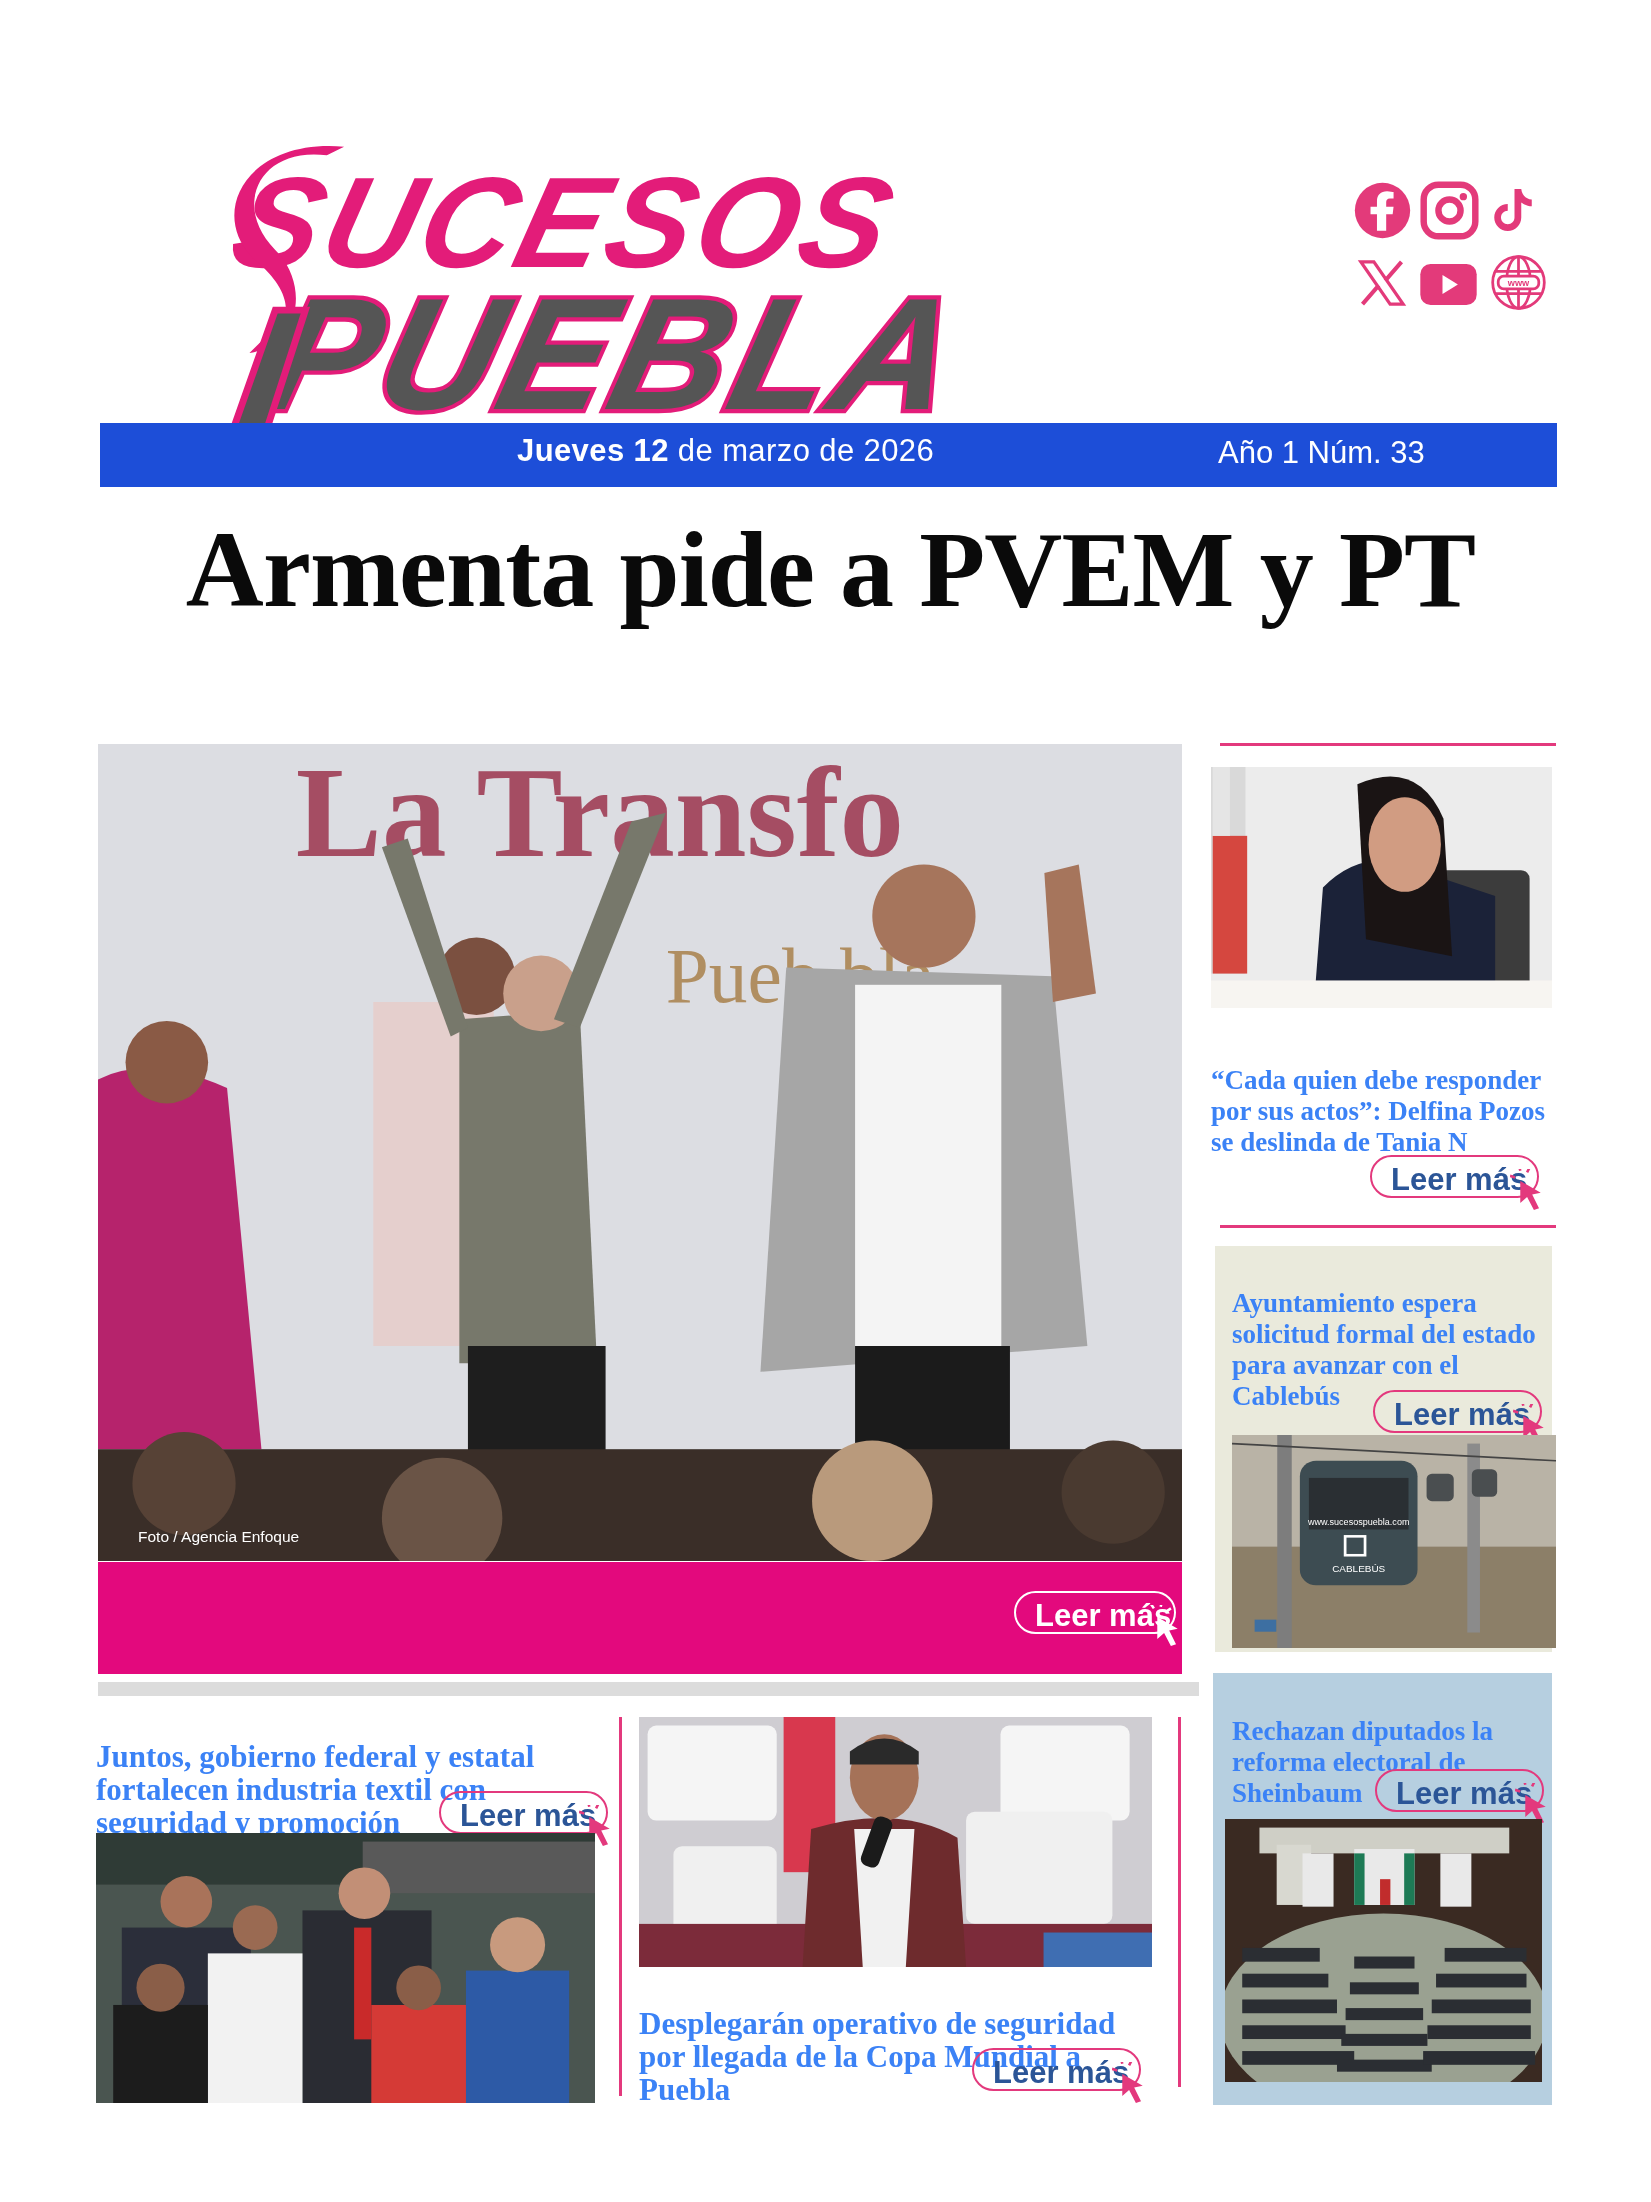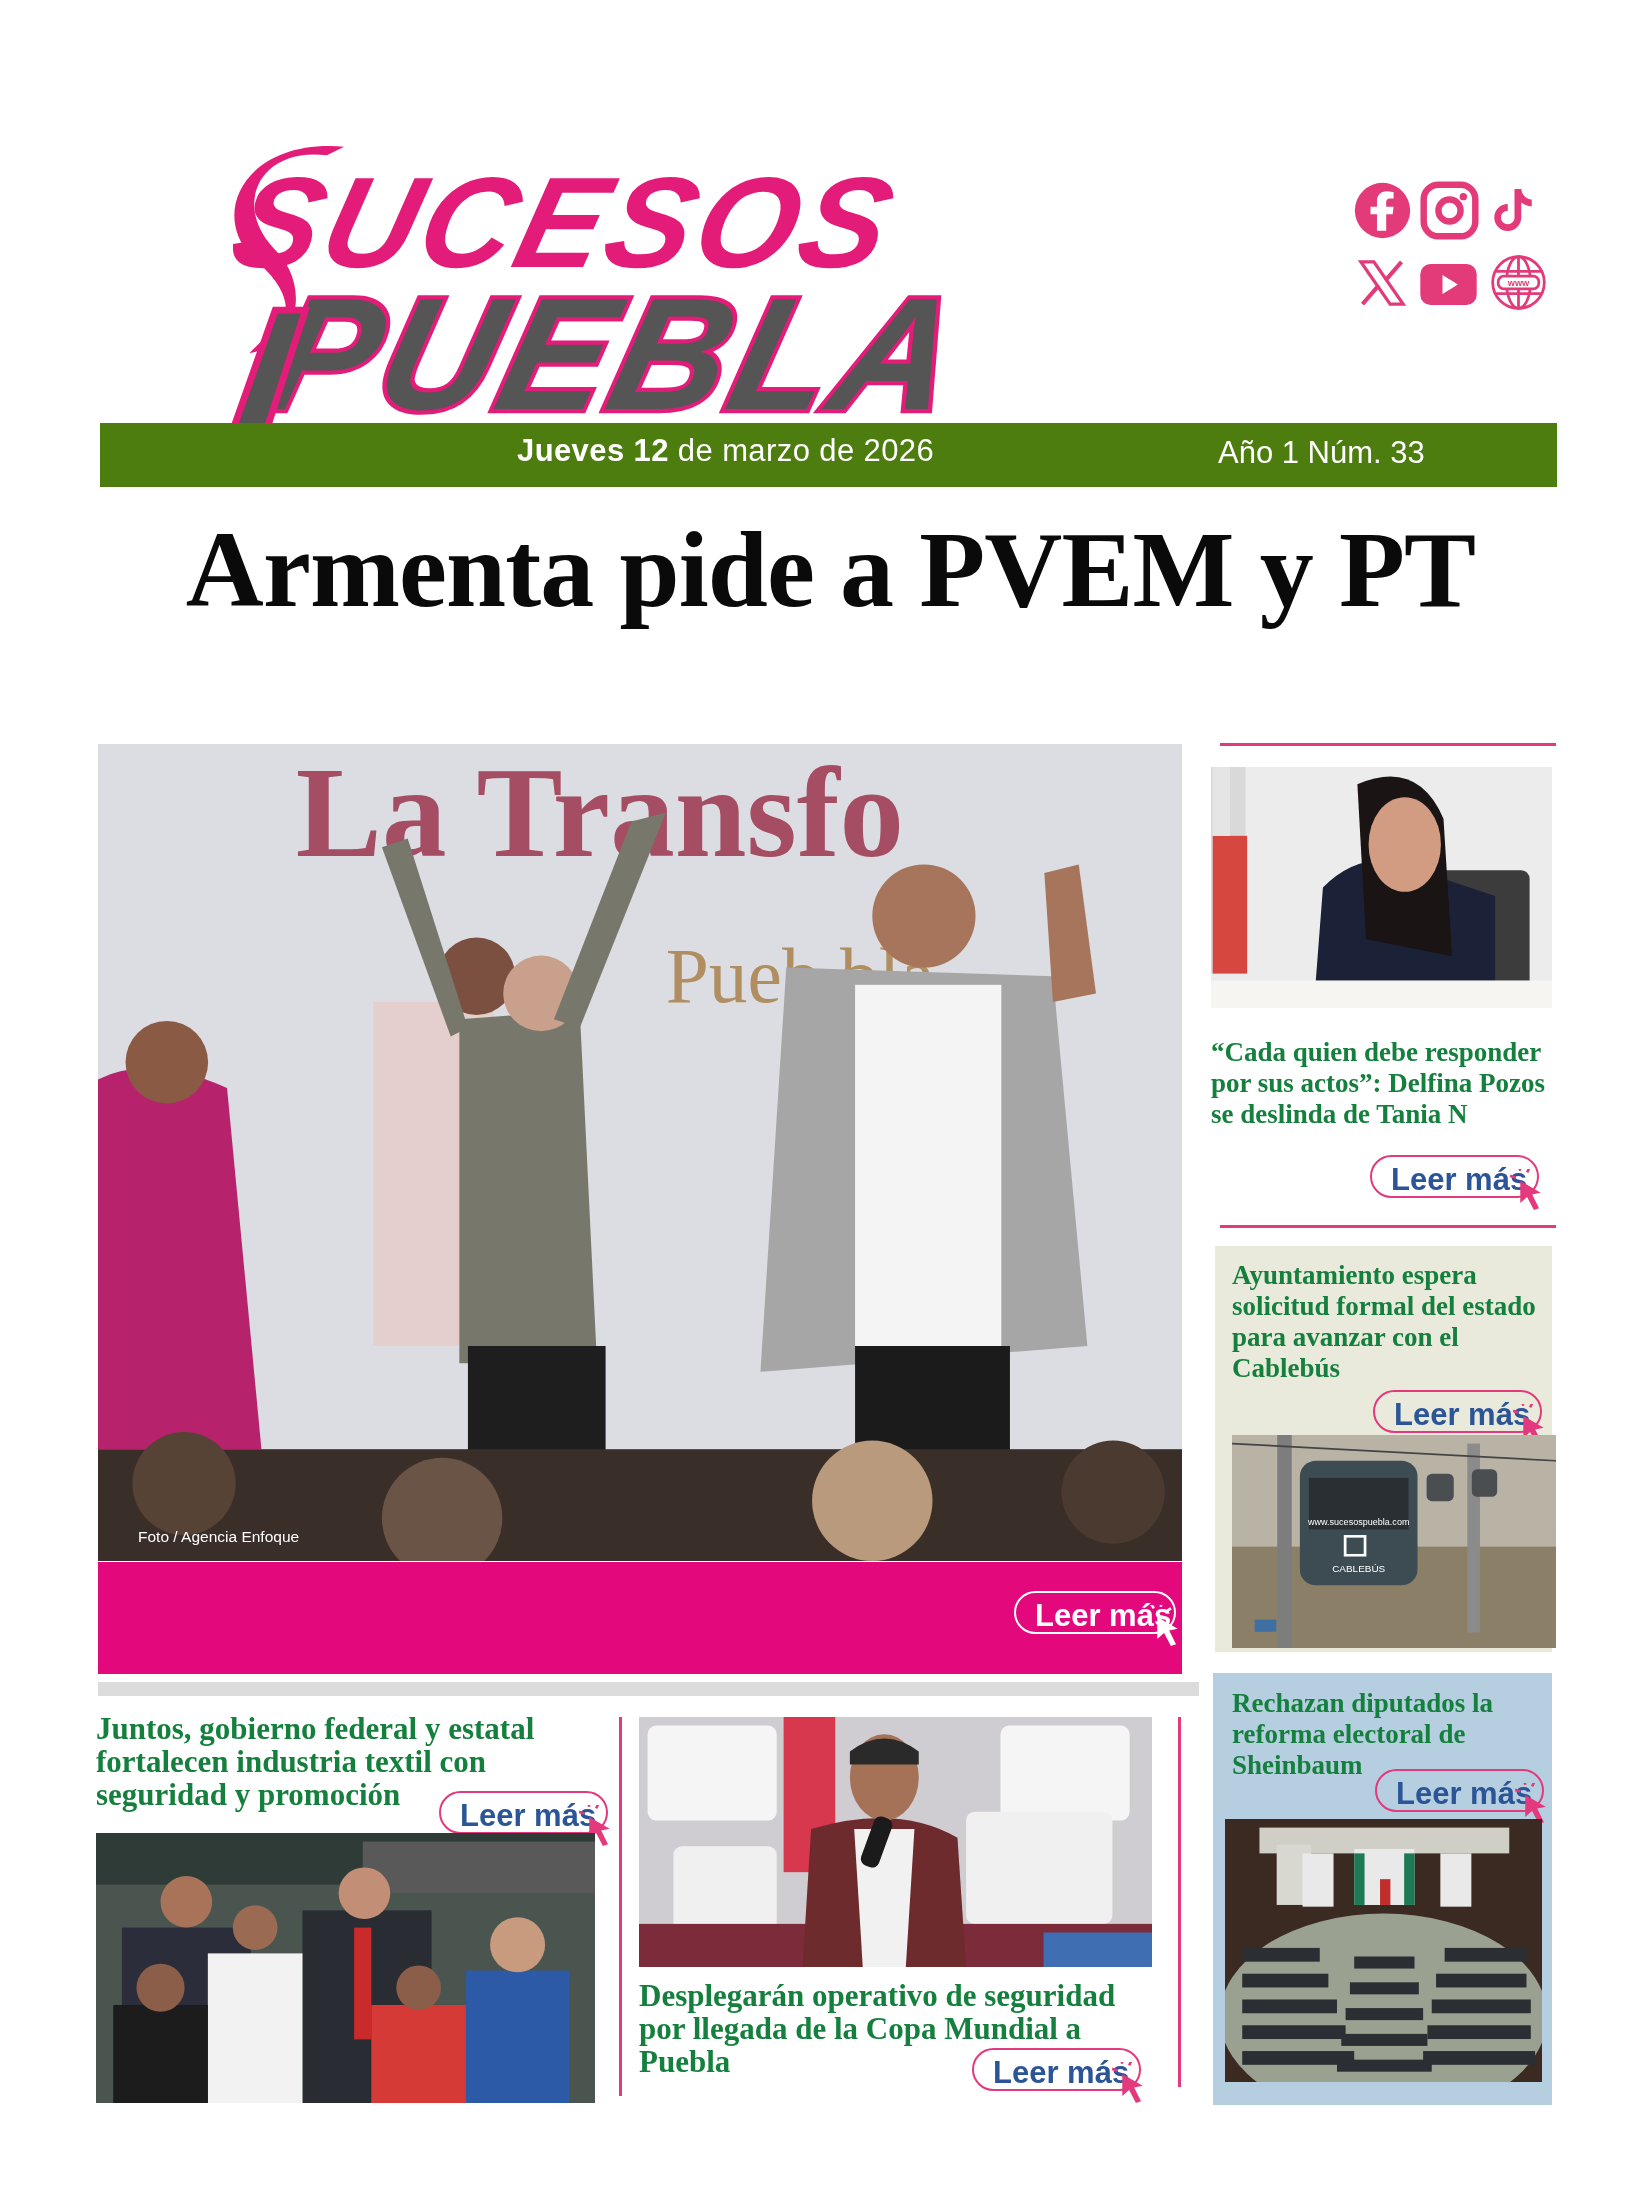--- a/index.html
+++ b/index.html
@@ -7,21 +7,21 @@
   body { position: relative; font-family: "Liberation Sans", sans-serif; color: #111; }
 
   
   .logo { position: absolute; left: 129px; top: 138px; width: 1084px; height: 327px; }
   .logo svg { width: 100%; height: 100%; }
 
   .social { position: absolute; left: 1353px; top: 181px; width: 206px; height: 138px; }
   .social .ico { position: absolute; width: 59px; height: 59px; }
   .social svg { width: 100%; height: 100%; }
 
-  .date-bar { position: absolute; left: 100px; top: 423px; width: 1457px; height: 64px; background: #4d7c0f; }
+  .date-bar { position: absolute; left: 100px; top: 423px; width: 1457px; height: 64px; background: #1d4ed8; }
   .date-bar .date { position: absolute; left: 417px; top: 10.3px; color: #fff; font-size: 31px; font-family: "Liberation Sans", sans-serif; letter-spacing: 0.4px; }
   .date-bar .date b { font-weight: 700; }
   .date-bar .issue { position: absolute; left: 1118px; top: 12px; color: #fff; font-size: 31px; }
 
   .headline { position: absolute; left: 95px; top: 509px; width: 1471px; text-align: center; font-family: "Liberation Serif", serif; font-weight: 700; font-size: 108px; line-height: 122px; color: #0a0a0a; letter-spacing: -0.9px; }
 
   
   .photo { position: absolute; overflow: hidden; }
   .photo svg { width: 100%; height: 100%; display: block; }
 
@@ -35,21 +35,21 @@
   
   .leer { position: absolute; height: 43px; border: 2.6px solid #e3397d; border-radius: 24px; color: #2b5597; font-weight: 700; font-size: 31px; padding: 5.2px 0 0 19px; background: transparent; cursor: pointer; }
   .leer.white { border-color: #fff; color: #fff; }
   .leer .cursor { position: absolute; right: -13.8px; top: 12px; width: 41px; height: 46px; }
   .leer .cursor svg { width: 100%; height: 100%; }
 
   
   .pink-rule-h { position: absolute; height: 3.4px; background: #e3397d; }
   .pink-rule-v { position: absolute; width: 3.4px; background: #e3397d; }
 
-  .story-title { position: absolute; font-family: "Liberation Serif", serif; font-weight: 700; color: #15803d; }
+  .story-title { position: absolute; font-family: "Liberation Serif", serif; font-weight: 700; color: #3b82f6; margin-top: 28px; }
   .side-title { font-size: 27px; line-height: 31px; }
   .bottom-title { font-size: 31px; line-height: 33px; }
 
   .card { position: absolute; }
   .card.beige { background: #eaeadc; }
   .card.blue { background: #b6cfe0; }
 </style>
 </head>
 <body>
 

